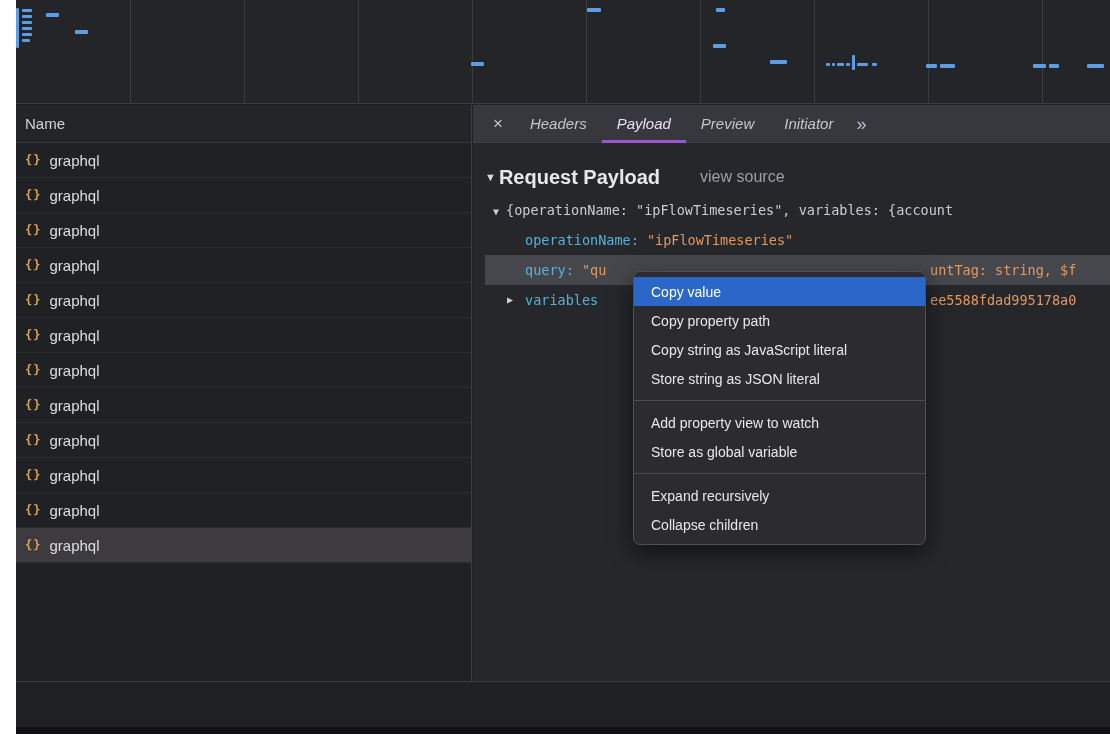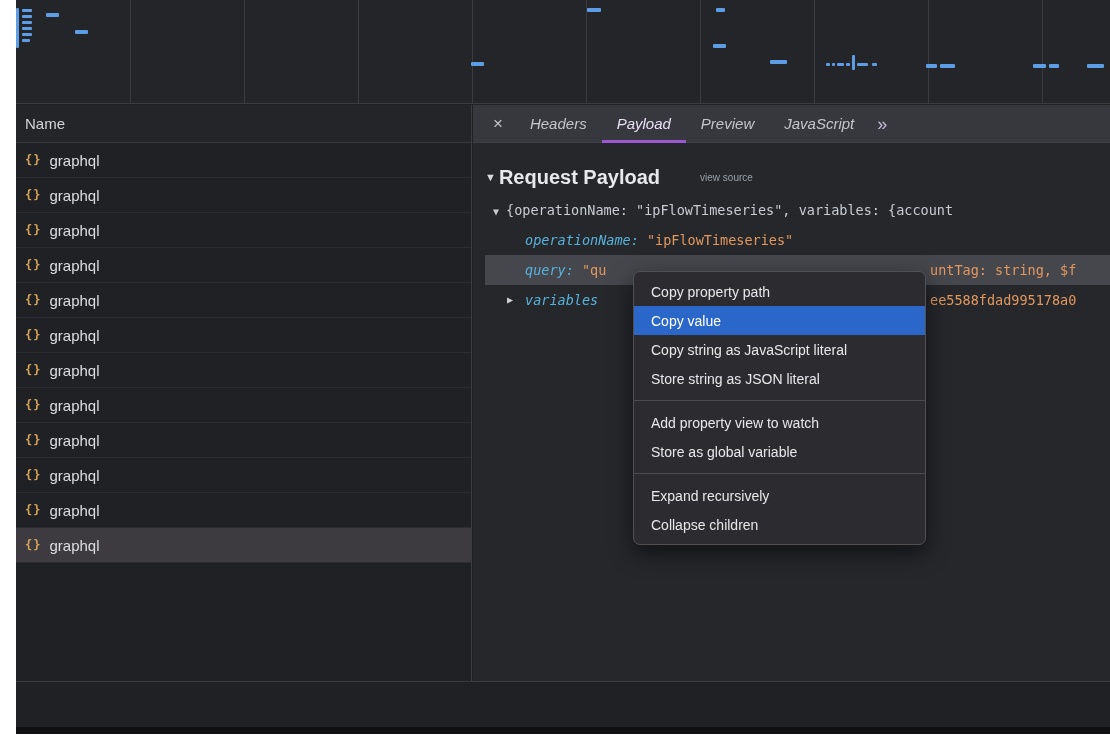--- a/index.html
+++ b/index.html
@@ -32,31 +32,31 @@
   .close{color:#c0c3c8;font-size:17px;padding:0 12px;line-height:38px;}
   .tabs{display:flex;height:38px;font-style:italic;}
   .tab{height:38px;line-height:38px;padding:0 15px;font-size:15px;color:#c3c6cb;white-space:nowrap;}
   .tab.active{color:#e9dff7;box-shadow:inset 0 -3px 0 var(--tab-underline);}
   .overflow{margin-left:8px;color:#c3b8d9;font-size:18px;line-height:38px;}
 
   .payload{padding:22px 0 0 12px;}
   .section-row{display:flex;align-items:center;height:24px;margin-bottom:0;}
   .section-twisty{color:#d8dade;font-size:11px;margin-right:3px;}
   .section-title{font-weight:700;font-size:20px;color:#e6e8ec;}
-  .view-source{margin-left:40px;color:#9aa0a6;font-size:10px;}
+  .view-source{margin-left:40px;color:#9aa0a6;font-size:16px;}
 
   .tree{font-family:"DejaVu Sans Mono",monospace;font-size:13.5px;margin-top:6px;}
   .tree-row{position:relative;height:30px;line-height:30px;white-space:nowrap;overflow:hidden;}
   .tree-row.root{padding-left:8px;}
   .twisty-inline{color:#c9ccd1;font-size:10px;margin-right:7px;}
   .preview{color:#c9ccd1;}
   .tree-row.child{padding-left:40px;}
   .tree-row.child .twisty{position:absolute;left:22px;top:0;color:#d0d2d6;font-size:10px;}
   .tree-row.selected{background:#46474d;}
-  .key{color:var(--key-blue);font-style:italic;}
+  .key{color:var(--key-blue);}
   .str{color:var(--string-orange);}
   .right-frag{position:absolute;left:445px;top:0;}
 
   
   .footer{position:absolute;top:681px;left:0;right:0;bottom:7px;border-top:1px solid #3a3b3f;background:#202124;}
   .bottom-bar{position:absolute;left:0;right:0;bottom:0;height:7px;background:#111114;}
 
   
   .context-menu{position:absolute;left:617px;top:271px;width:293px;background:#2c2c30;border:1px solid #505055;border-radius:7px;padding:5px 0;box-shadow:0 8px 22px rgba(0,0,0,.55);z-index:20;font-size:14px;}
   .menu-item{height:29px;display:flex;align-items:center;padding:0 17px;color:#e8e8ea;white-space:nowrap;cursor:default;}
@@ -162,21 +162,21 @@
       </div>
   </div>
 
   <div class="detail-panel">
     <div class="tabbar">
       <span class="close">×</span>
       <div class="tabs">
           <div class="tab">Headers</div>
           <div class="tab active">Payload</div>
           <div class="tab">Preview</div>
-          <div class="tab">JavaScript</div>
+          <div class="tab">Initiator</div>
         </div>
       <span class="overflow">»</span>
     </div>
     <div class="payload">
       <div class="section-row">
         <span class="section-twisty">▼</span>
         <span class="section-title">Request Payload</span>
         <span class="view-source">view source</span>
       </div>
       <div class="tree">
@@ -185,22 +185,22 @@
           <div class="tree-row child selected"><span class="key">query:</span><span class="str"> "qu</span><span class="str right-frag">untTag: string, $f</span></div>
           <div class="tree-row child"><span class="twisty">▶</span><span class="key">variables</span><span class="str right-frag">ee5588fdad995178a0</span></div>
         </div>
     </div>
   </div>
 
   <div class="footer"></div>
   <div class="bottom-bar"></div>
 
   <div class="context-menu">
+      <div class="menu-item highlighted">Copy value</div>
       <div class="menu-item">Copy property path</div>
-      <div class="menu-item highlighted">Copy value</div>
       <div class="menu-item">Copy string as JavaScript literal</div>
       <div class="menu-item">Store string as JSON literal</div>
       <div class="menu-sep"></div>
       <div class="menu-item">Add property view to watch</div>
       <div class="menu-item">Store as global variable</div>
       <div class="menu-sep"></div>
       <div class="menu-item">Expand recursively</div>
       <div class="menu-item">Collapse children</div>
     </div>
 </div>

